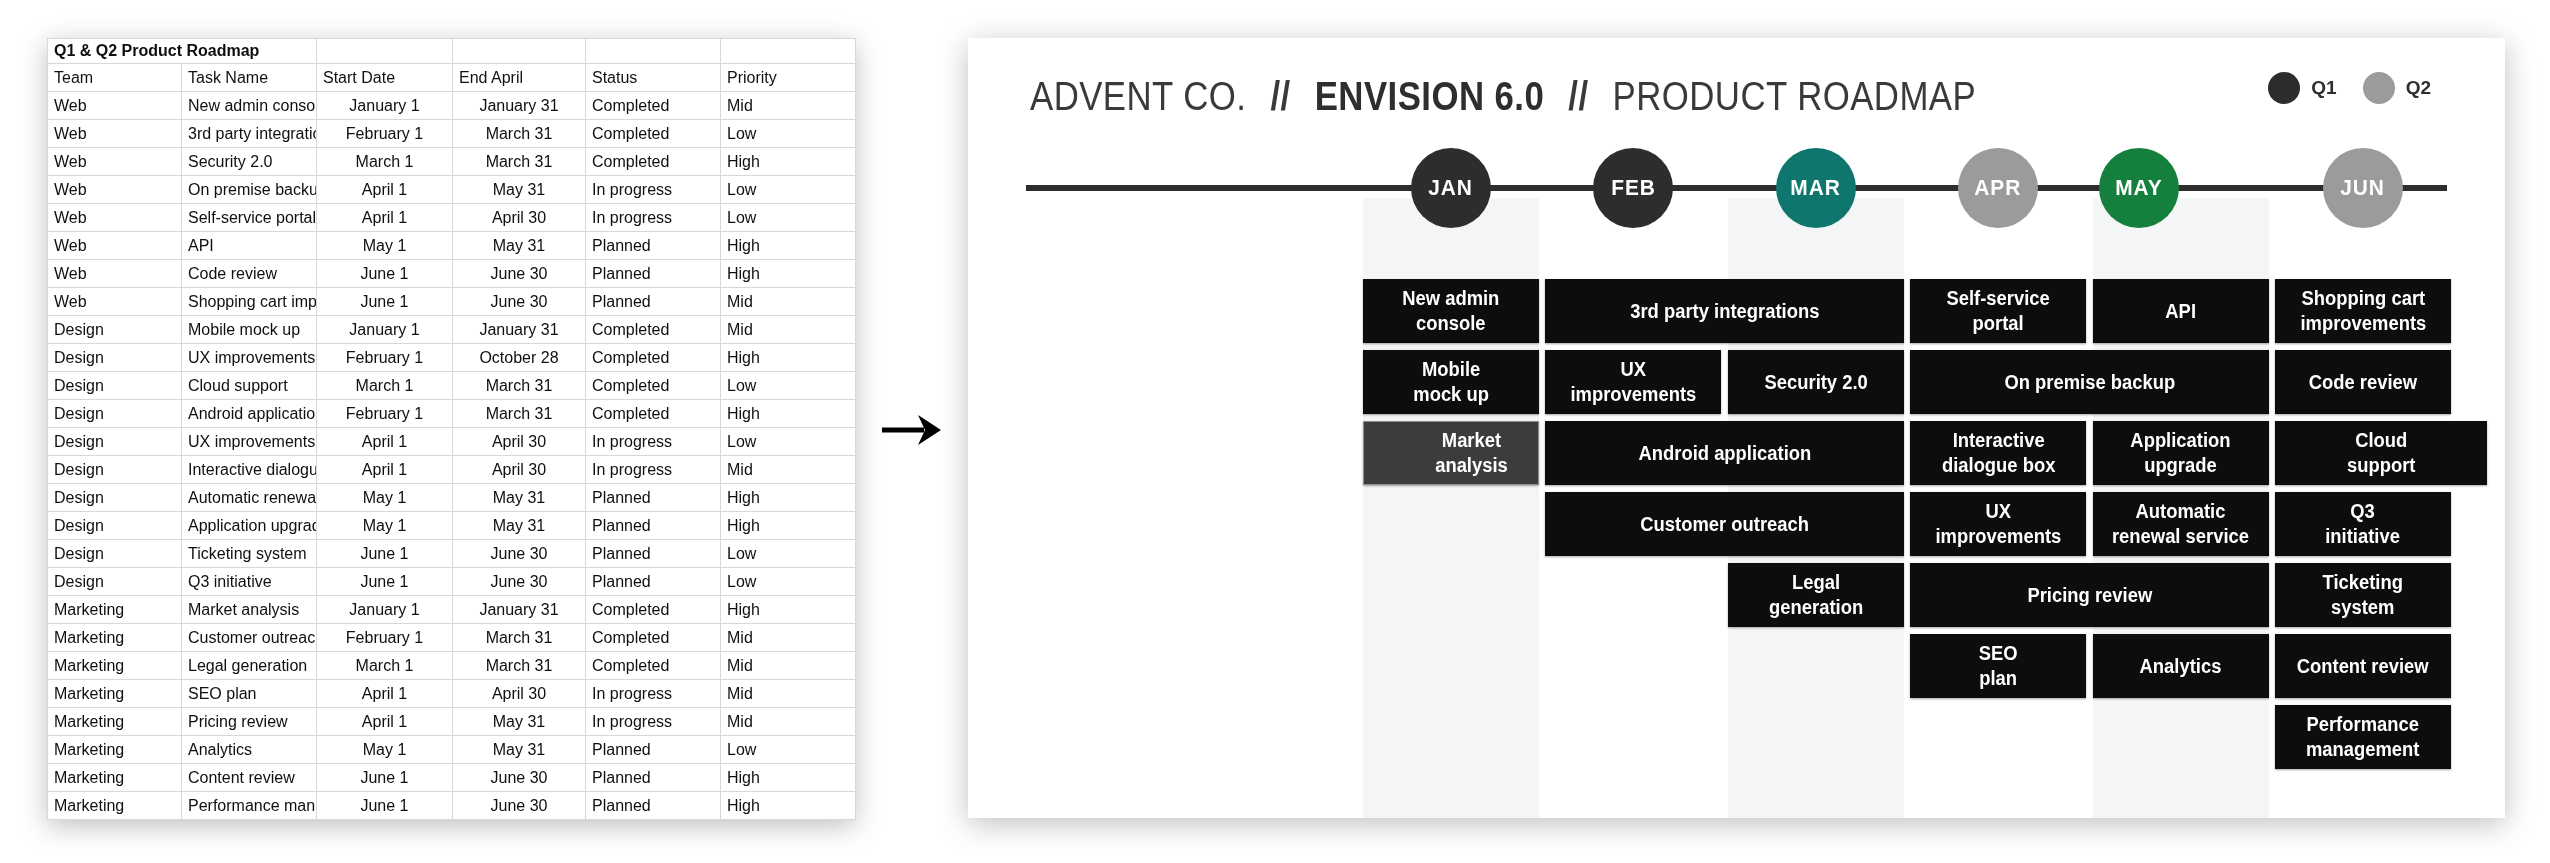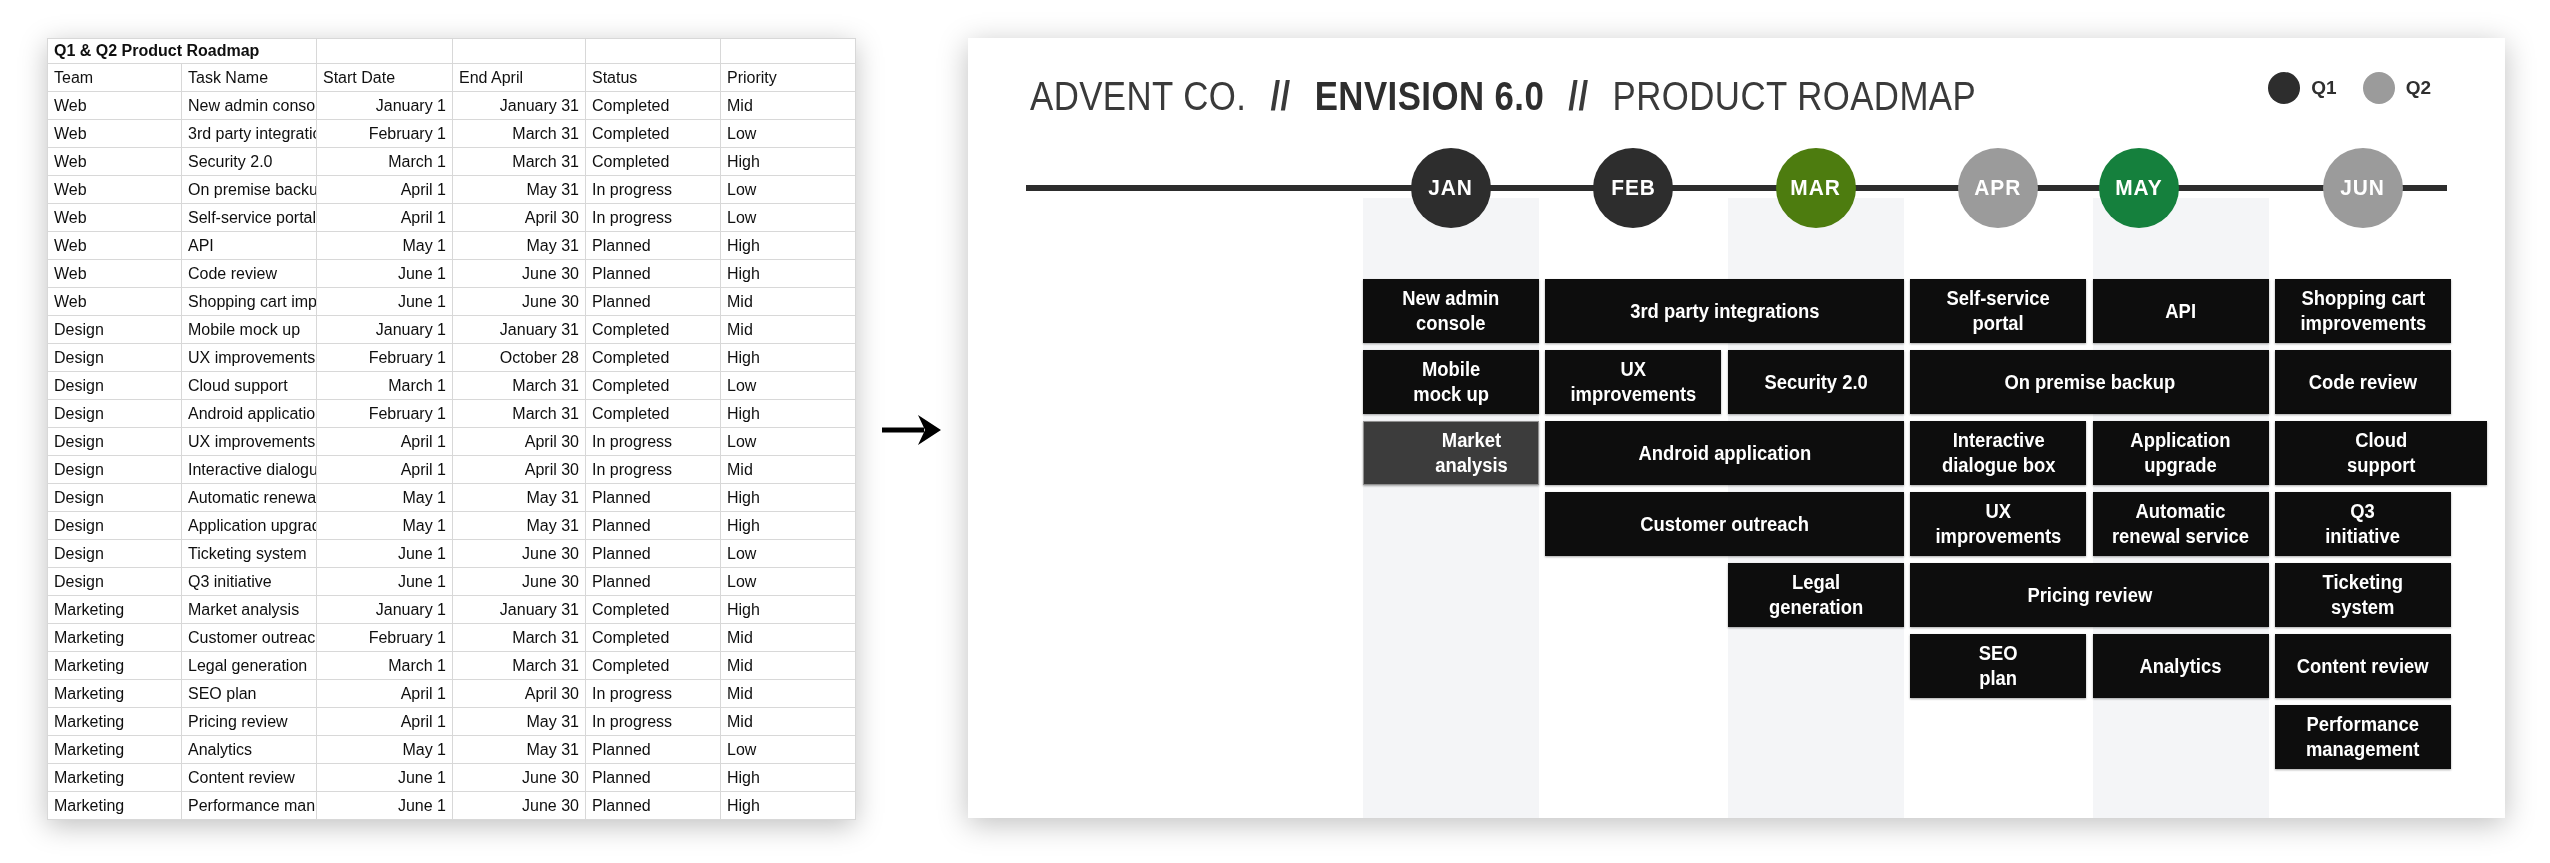--- a/index.html
+++ b/index.html
@@ -9,21 +9,21 @@
 
   
   .sheet-card { position:absolute; left:47px; top:38px; width:808px; background:#fff;
                 box-shadow:0 6px 26px rgba(0,0,0,.25); }
   table.sheet { border-collapse:collapse; table-layout:fixed; width:808px; background:#fff; }
   table.sheet td { border:1px solid #d8d8d8; height:28px; padding:0 6px;
                    font-size:16px; color:#0f0f0f; white-space:nowrap; overflow:hidden; }
   table.sheet tr.title-row td { height:25px; }
   td.sheet-title { font-weight:bold; font-size:17px; }
   tr.header-row td { color:#111; }
-  td.num { text-align:right; padding-right:8px; }
+  td.num { text-align:center; padding-right:8px; }
 
   
   .transform-arrow { position:absolute; left:880px; top:412px; width:62px; height:36px; }
 
   
   .roadmap-card { position:absolute; left:968px; top:38px; width:1537px; height:780px;
                   background:#fff; box-shadow:0 6px 28px rgba(0,0,0,.25); }
   .rm-header { position:absolute; left:62px; top:36px; white-space:nowrap;
                font-size:40px; color:#3a3a3a; letter-spacing:.5px;
                transform:scaleX(.87); transform-origin:left center; }
@@ -328,21 +328,21 @@
         <div class="stripe" style="left: 759.8px; background: rgb(244, 245, 247);"></div>
         <div class="stripe" style="left: 1124.6px; background: rgb(244, 245, 247);"></div>
       </div>
     <div>
         <div class="month-marker" style="left: 443px; background: rgb(45, 45, 45);">
           <span class="month-label">JAN</span>
         </div>
         <div class="month-marker" style="left: 625.4px; background: rgb(45, 45, 45);">
           <span class="month-label">FEB</span>
         </div>
-        <div class="month-marker" style="left: 807.8px; background: #4d7c0f; align-items: center;">
+        <div class="month-marker" style="left: 807.8px; background: #0f766e; align-items: center;">
           <span class="month-label">MAR</span>
         </div>
         <div class="month-marker" style="left: 990.2px; background: rgb(155, 155, 155);">
           <span class="month-label">APR</span>
         </div>
         <div class="month-marker" style="left: 1131px; background: #15803d;">
           <span class="month-label">MAY</span>
         </div>
         <div class="month-marker" style="left: 1355px; background: rgb(155, 155, 155);">
           <span class="month-label">JUN</span>

